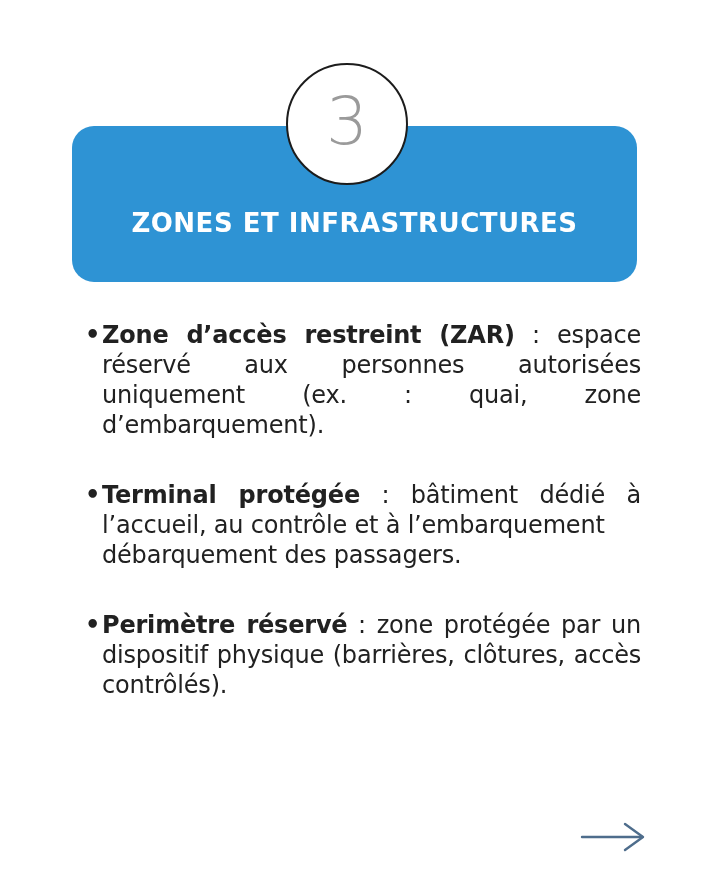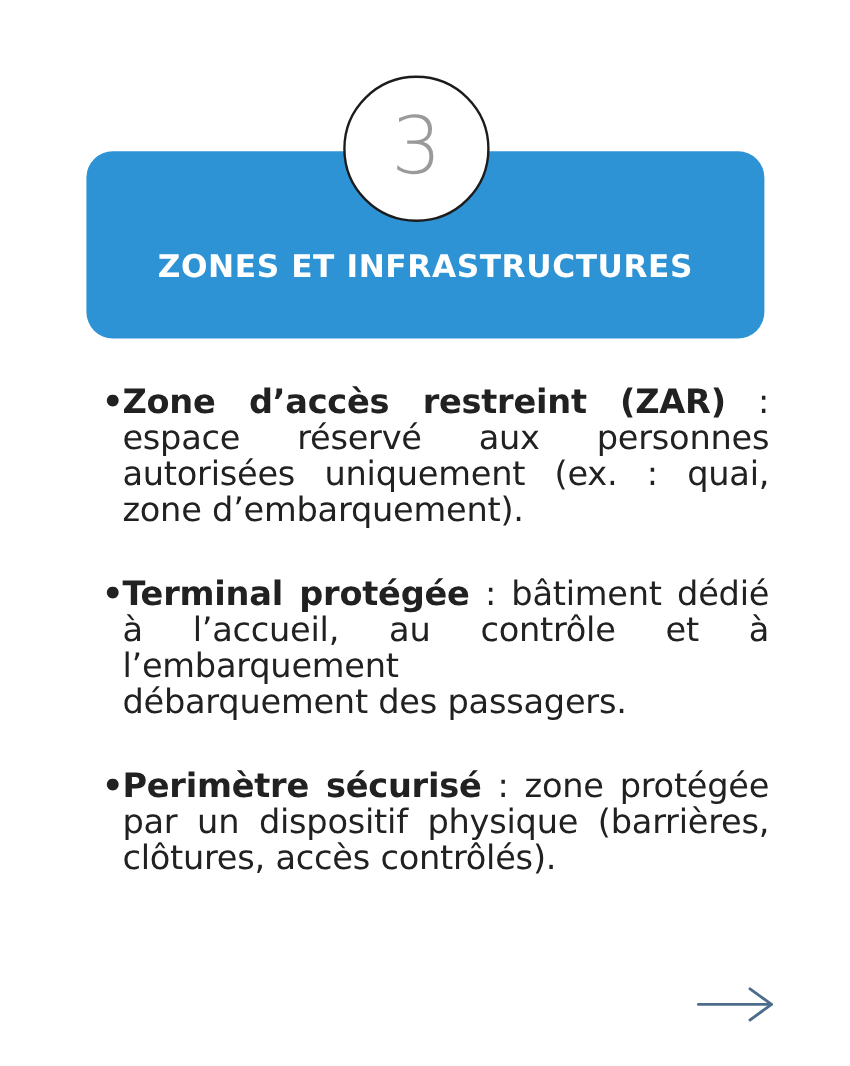--- a/index.html
+++ b/index.html
@@ -71,21 +71,21 @@
     position: absolute;
     left: 85px;
     top: 320px;
     width: 556px;
     list-style: none;
   }
   .bullet-list li {
     position: relative;
     padding-left: 17px;
     margin-bottom: 40px;
-    font-size: 28px;
+    font-size: 24px;
     line-height: 30px;
     letter-spacing: -0.2px;
     color: var(--text-dark);
     text-align: justify;
     hyphens: none;
   }
   .bullet-list li::before {
     content: "\2022";
     position: absolute;
     left: 0;
@@ -126,21 +126,21 @@
 
   <ul class="bullet-list">
     <li>
       <span class="bullet-term">Zone d’accès restreint (ZAR)</span><span class="bullet-desc"> : espace réservé aux personnes autorisées uniquement (ex. : quai, zone d’embarquement).</span>
     </li>
     <li>
       <span class="bullet-term">Terminal protégée</span><span class="bullet-desc"> : bâtiment dédié à l’accueil, au contrôle et à l’embarquement
 débarquement des passagers.</span>
     </li>
     <li>
-      <span class="bullet-term">Perimètre sécurisé</span><span class="bullet-desc"> : zone protégée par un dispositif physique (barrières, clôtures, accès contrôlés).</span>
+      <span class="bullet-term">Perimètre réservé</span><span class="bullet-desc"> : zone protégée par un dispositif physique (barrières, clôtures, accès contrôlés).</span>
     </li>
   </ul>
 
   <button class="next-arrow" type="button">
     <svg width="70" height="34" viewBox="0 0 70 34" fill="none" stroke="var(--arrow-slate)" stroke-width="2.4" stroke-linecap="round" stroke-linejoin="round">
       <line x1="3" y1="17" x2="63" y2="17"></line>
       <polyline points="46,4 64,17 46,30"></polyline>
     </svg>
   </button>
 

